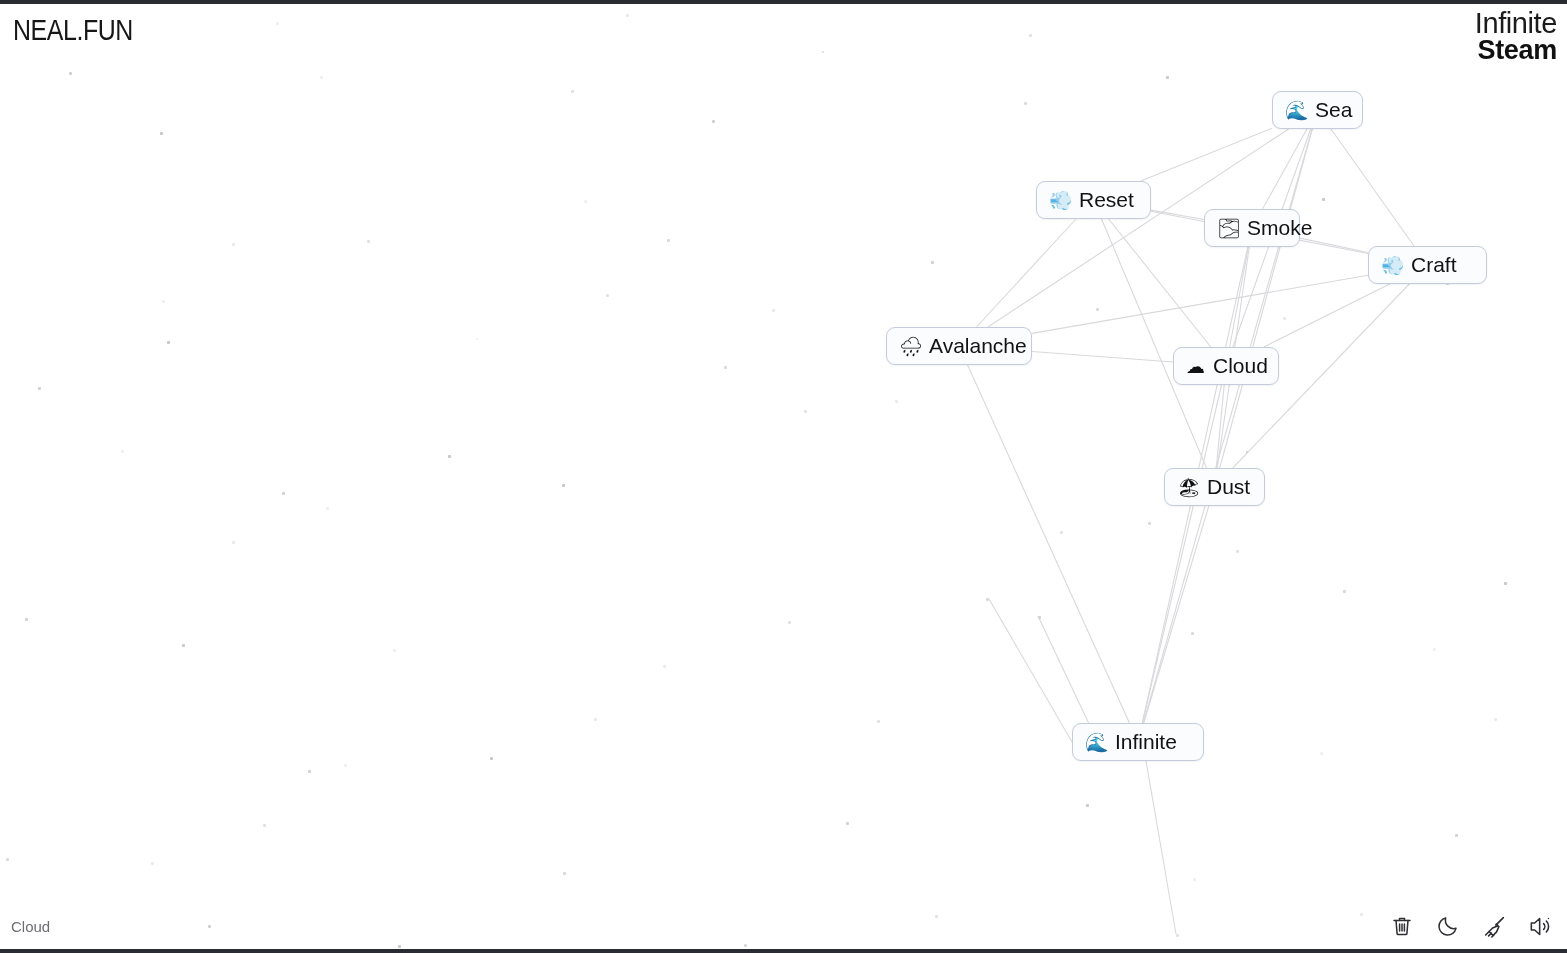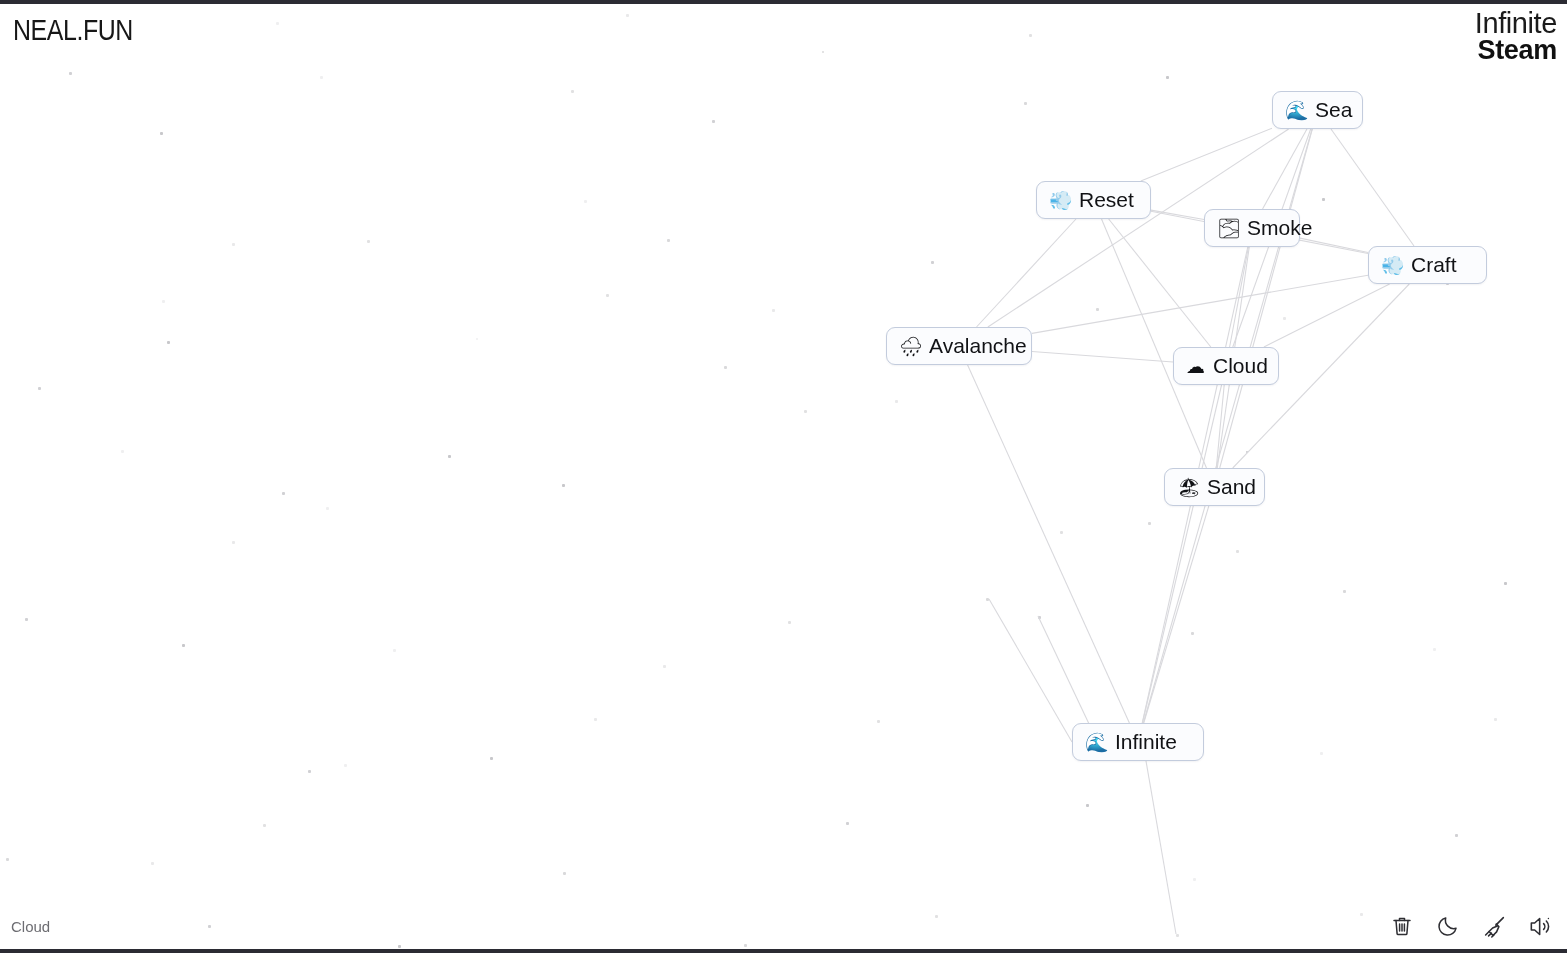--- a/index.html
+++ b/index.html
@@ -276,21 +276,21 @@
       <div class="node" style="left: 886px; top: 323px; width: 146px; height: 38px;">
         <span class="emoji">🌧</span>
         <span class="nlabel">Avalanche</span>
       </div>
       <div class="node" style="left: 1173px; top: 343px; width: 106px; height: 38px;">
         <span class="emoji">☁</span>
         <span class="nlabel">Cloud</span>
       </div>
       <div class="node" style="left: 1164px; top: 464px; width: 101px; height: 38px;">
         <span class="emoji">🏖</span>
-        <span class="nlabel">Sand</span>
+        <span class="nlabel">Dust</span>
       </div>
       <div class="node" style="left: 1072px; top: 719px; width: 132px; height: 38px;">
         <span class="emoji">🌊</span>
         <span class="nlabel">Infinite</span>
       </div>
     </div>
 
   <button id="reset-btn">Cloud</button>
 
   <div id="toolbar">

